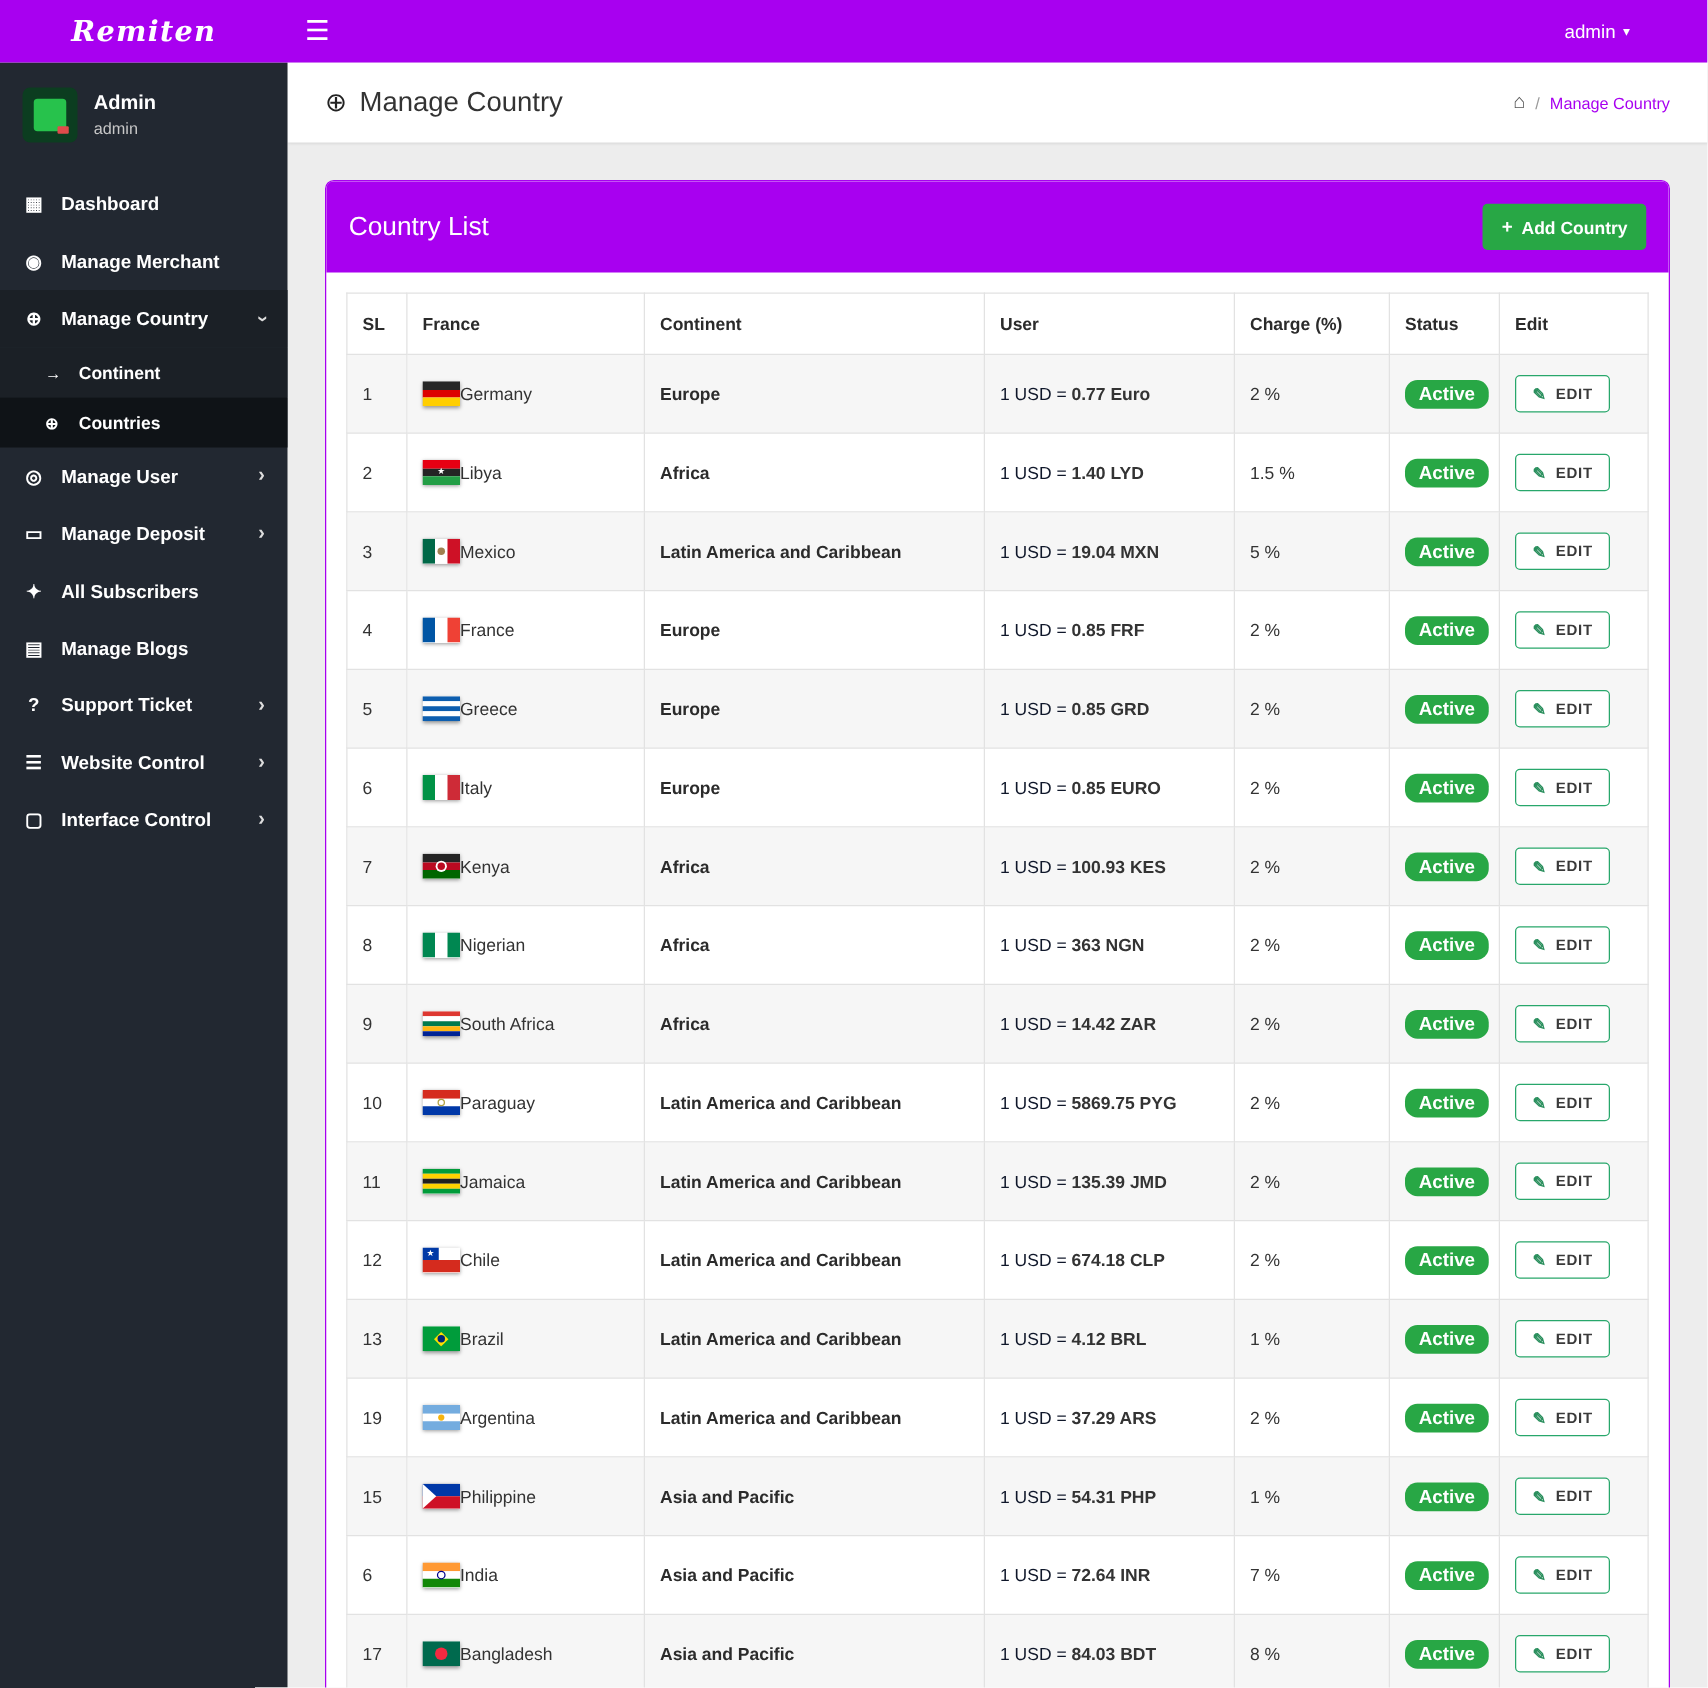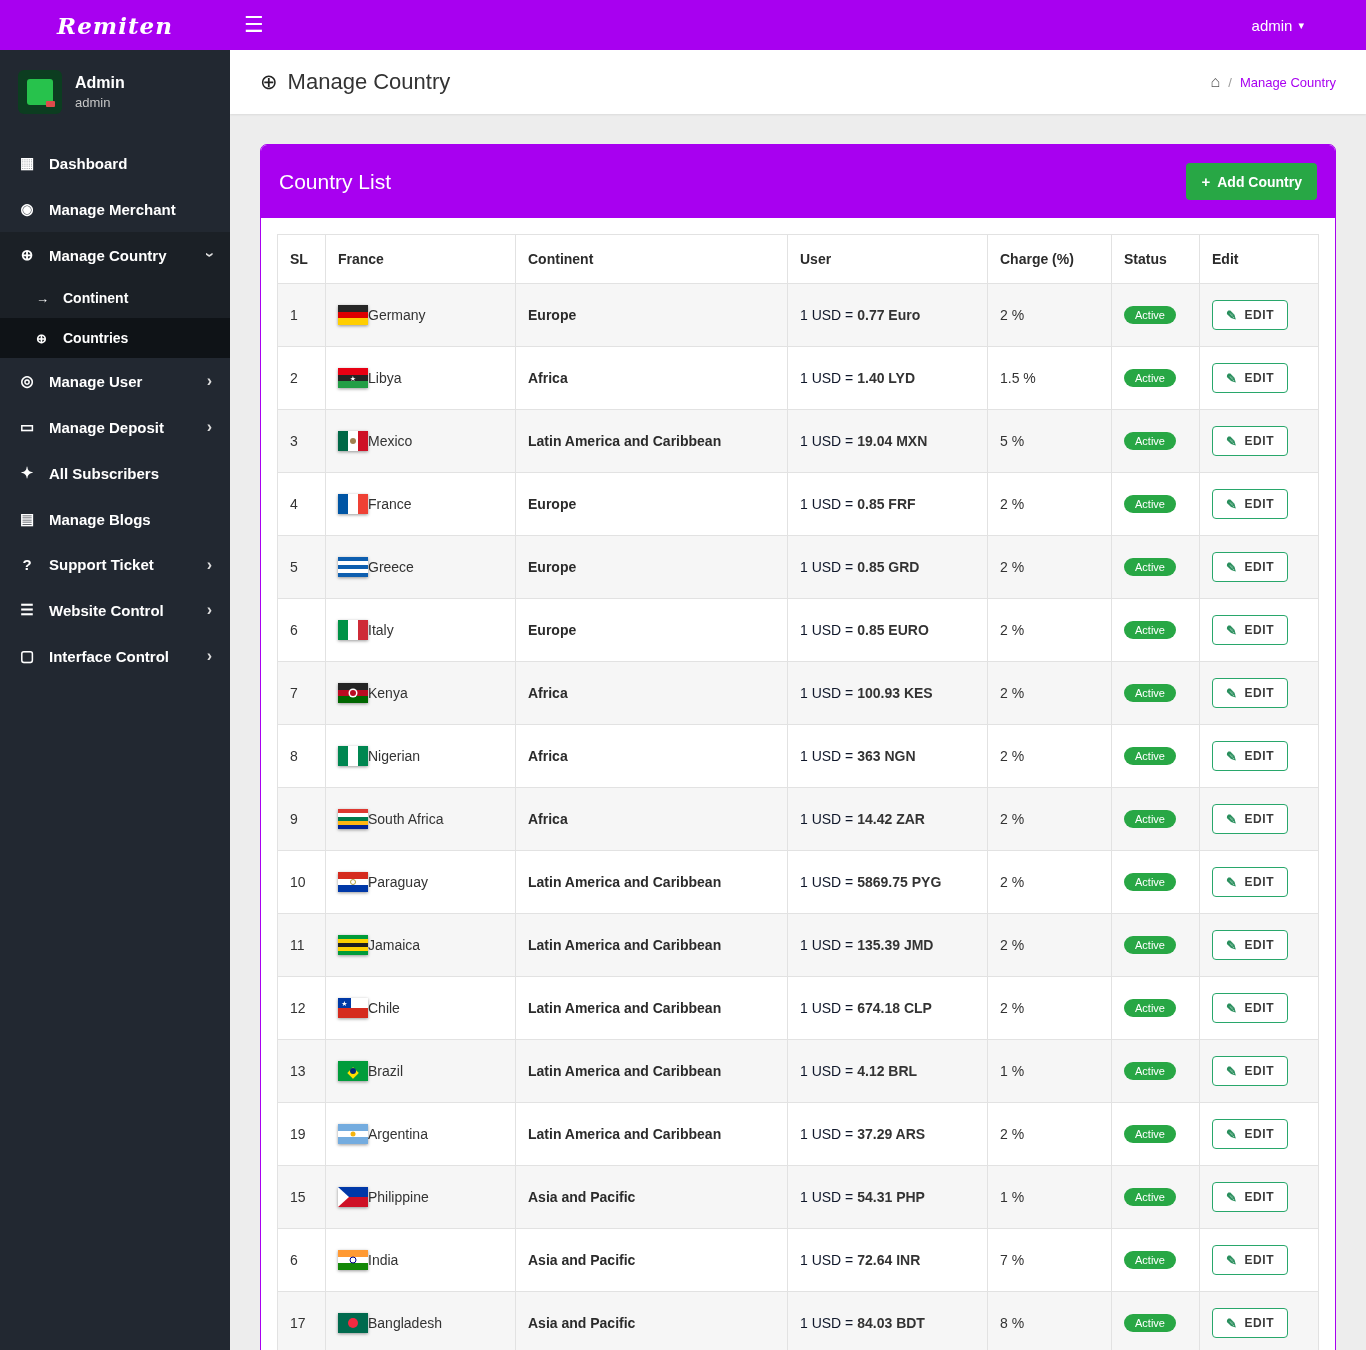--- a/index.html
+++ b/index.html
@@ -51,21 +51,21 @@
   table{width:100%;border-collapse:collapse;font-size:14px;color:#333;table-layout:fixed}
   th,td{border:1px solid #e2e2e2;padding:16px 12px;text-align:left;vertical-align:middle;overflow:hidden}
   th{font-weight:bold;font-size:14px;color:#2b2b2b;background:#fff}
   tbody tr:nth-child(odd){background:#f6f6f6}
   tbody tr:nth-child(even){background:#fff}
   .country-wrap{display:flex;align-items:center;}
   .country-name{color:#333}
   .continent-cell{font-weight:bold;color:#2b2b2b}
   .rate-prefix{color:#0f172a}
   .rate-value{font-weight:bold}
-  .badge{display:inline-block;background:#28a745;color:#fff;border-radius:10px;padding:3px 11px;font-size:11px;font-weight:normal}
+  .badge{display:inline-block;background:#28a745;color:#fff;border-radius:10px;padding:3px 11px;font-size:15px;font-weight:bold}
   .btn-edit{display:inline-flex;align-items:center;gap:7px;background:#fff;border:1px solid #28a76b;border-radius:4px;padding:7px 13px;font-size:12px;font-weight:bold;letter-spacing:.6px;color:#3a3a3a;cursor:pointer;font-family:"Liberation Sans",sans-serif}
   .edit-ic{color:#2a8f5d;font-size:13px;line-height:1}
 
   
   .flag{width:30px;height:20px;display:inline-flex;position:relative;box-shadow:0 1px 3px rgba(0,0,0,.4);flex-shrink:0;overflow:hidden}
   .flag .stripe{flex:1}
   .flag-ov{position:absolute;left:50%;top:50%;transform:translate(-50%,-50%);pointer-events:none}
   .flag .canton{position:absolute;left:0;top:0;width:42%;height:50%;display:flex;align-items:center;justify-content:center;font-size:7px;line-height:1}
 </style>
 </head>

